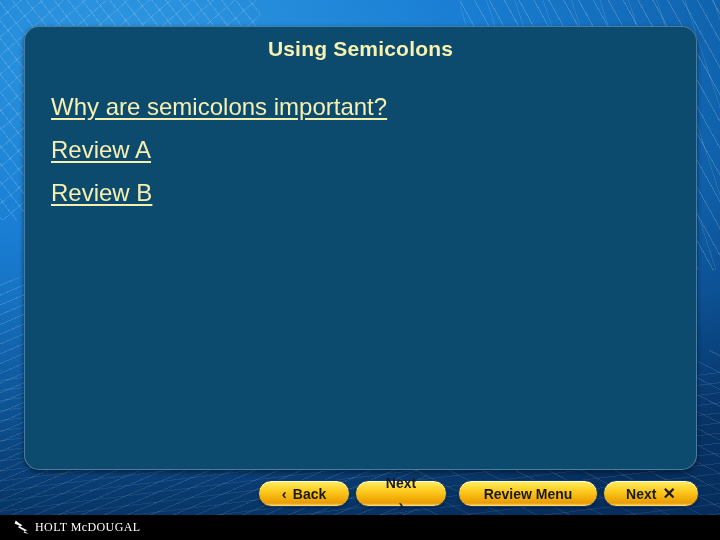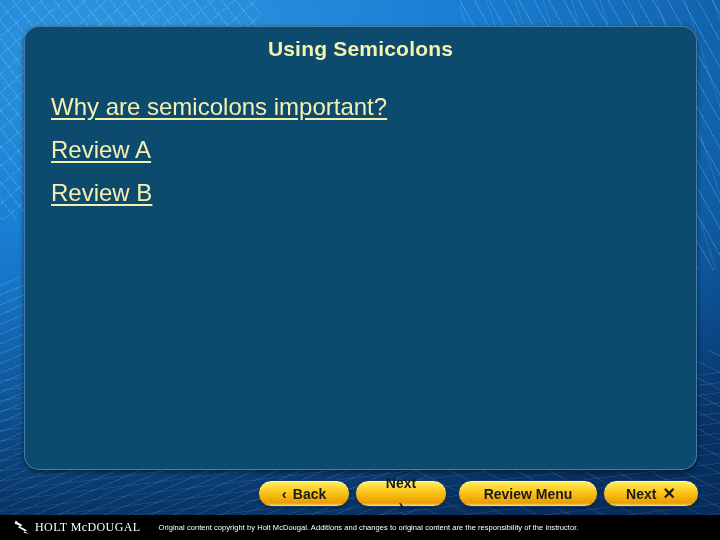--- a/index.html
+++ b/index.html
@@ -134,16 +134,15 @@
   </div>
 
   <div class="footer">
     <div class="logo-wrap">
       <svg class="logo-mark" viewBox="0 0 16 15">
         <path d="M1.5 1 L8.5 5.2 L6 6.4 L13.5 10.5 L10.2 10.9 L14.6 14 L9.6 12.6 L10.6 11 L3.6 7.1 L6.1 6 L0.6 3.4 Z" fill="#ffffff"></path>
         <path d="M2 0.8 L5.4 4.6" stroke="#ffffff" stroke-width="0.9" fill="none"></path>
       </svg>
       <span class="logo-text">HOLT McDOUGAL</span>
     </div>
-    <div class="copyright">Original content copyright by Holt McDougal.  Additions and changes to original content are the responsibility of the instructor.</div>
   </div>
 
 </div>
 
 </body></html>

